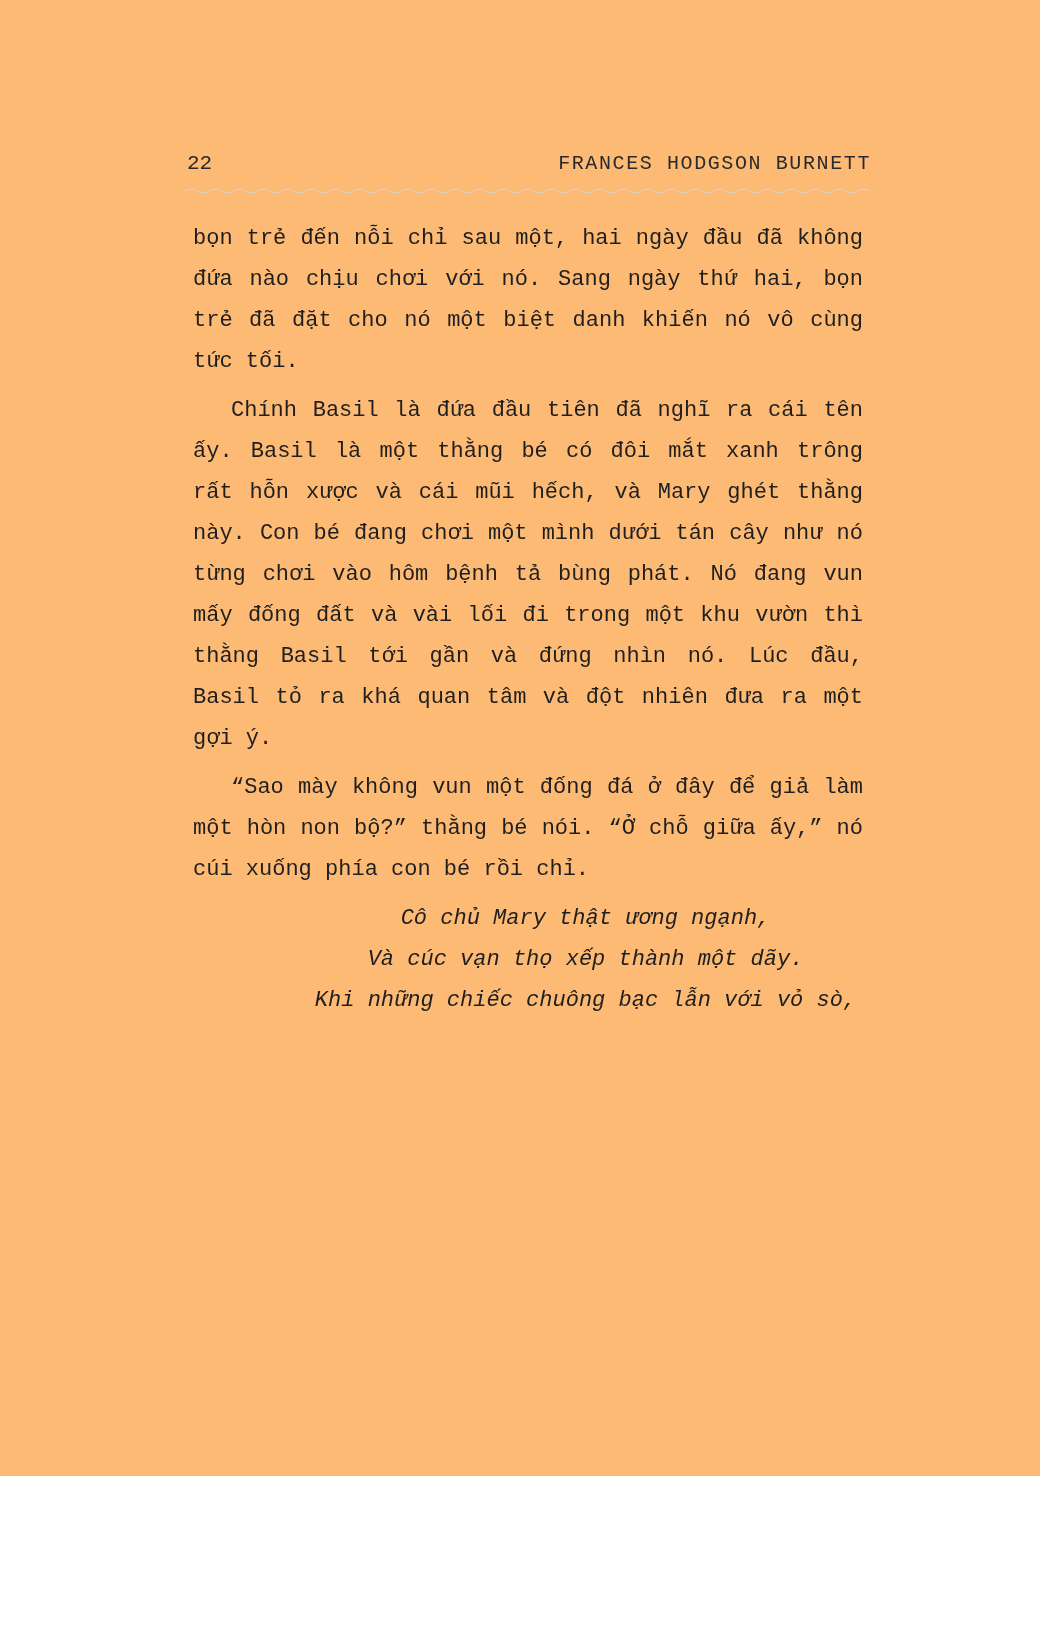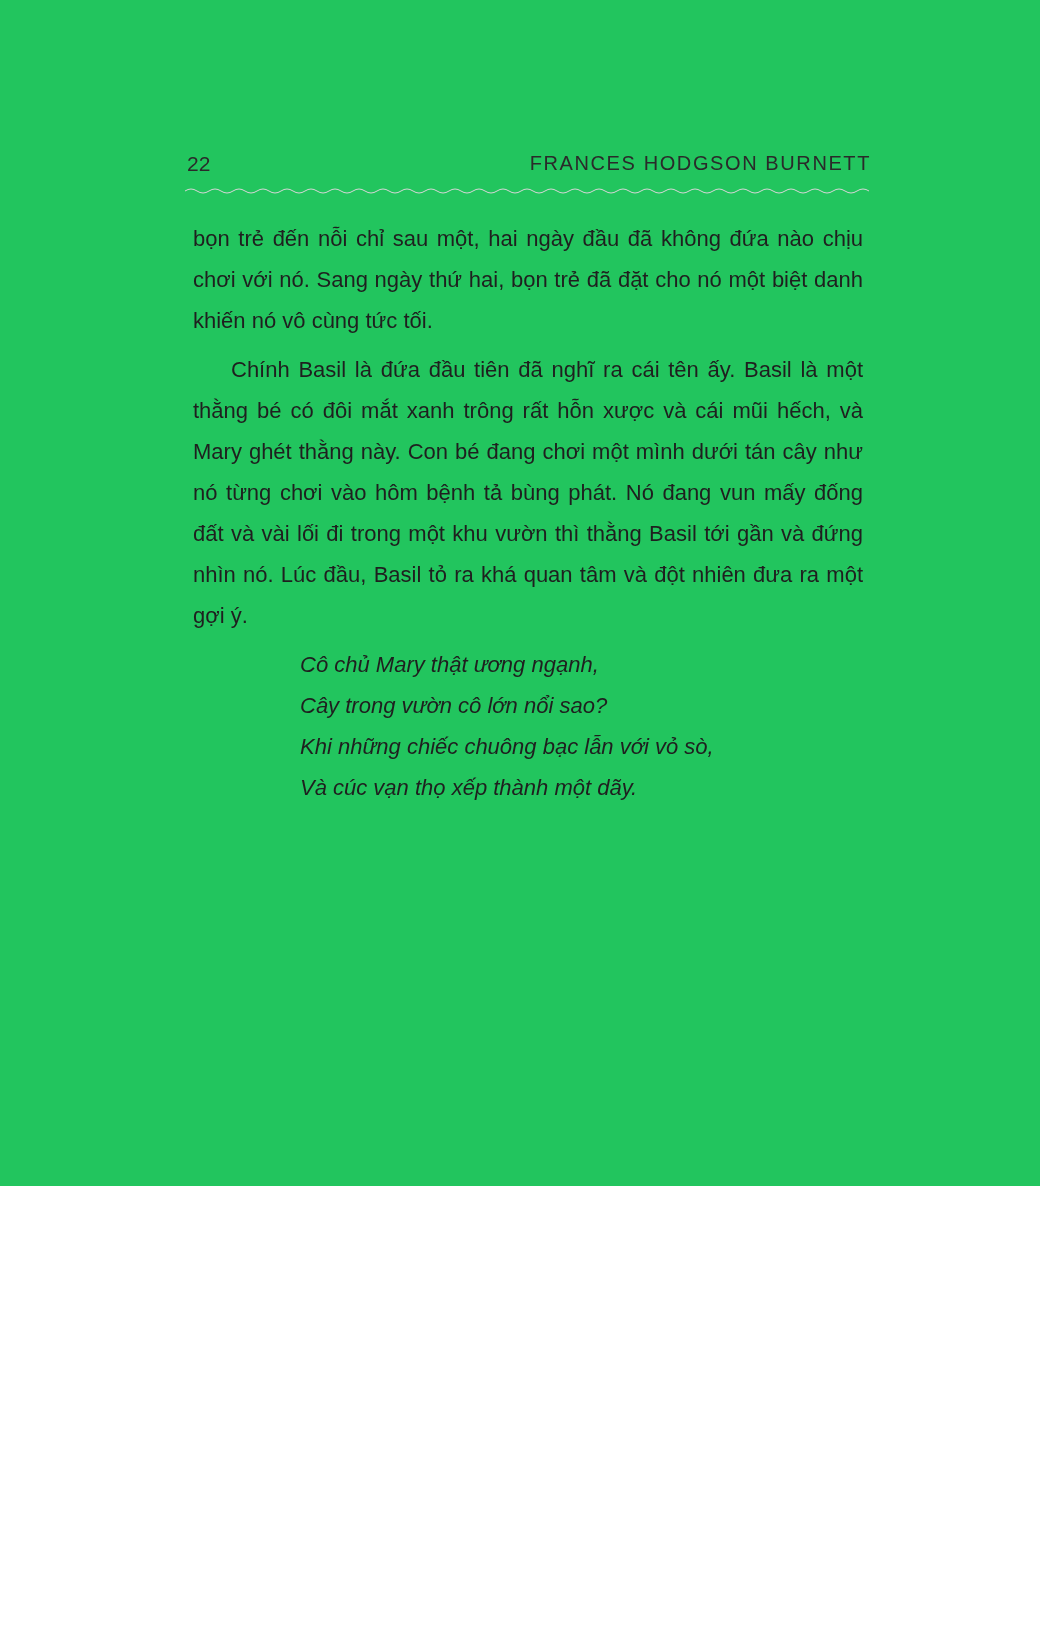--- a/index.html
+++ b/index.html
@@ -3,23 +3,23 @@
 <meta charset="utf-8">
 <style>
   html, body {
     margin: 0;
     padding: 0;
     background: #ffffff;
   }
   .page {
     position: relative;
     width: 1040px;
-    height: 1186px;
-    background: #22c55e;
-    font-family: Liberation Sans, sans-serif;
+    height: 1476px;
+    background: #fdba74;
+    font-family: Liberation Mono, monospace;
     color: #1f1f1f;
     overflow: hidden;
   }
   .running-header {
     position: absolute;
     top: 152px;
     left: 185px;
     width: 686px;
     height: 30px;
   }
@@ -59,21 +59,21 @@
     text-indent: 38px;
   }
   .poem {
     margin: 0 0 0 115px;
   }
   .poem-line {
     margin: 0;
     font-size: 22px;
     line-height: 41px;
     font-style: italic;
-    text-align: left;
+    text-align: center;
     color: #1f1f1f;
   }
   .after-poem {
     margin-top: 41px;
   }
 </style>
 </head>
 <body>
 
 <div class="page">
@@ -83,23 +83,23 @@
     <span class="header-title">FRANCES HODGSON BURNETT</span>
   </div>
 
   <svg class="divider" width="686" height="8" viewBox="0 0 686 8" aria-hidden="true">
     <path d="M0 4 q6 -4 12 0 t12 0 t12 0 t12 0 t12 0 t12 0 t12 0 t12 0 t12 0 t12 0 t12 0 t12 0 t12 0 t12 0 t12 0 t12 0 t12 0 t12 0 t12 0 t12 0 t12 0 t12 0 t12 0 t12 0 t12 0 t12 0 t12 0 t12 0 t12 0 t12 0 t12 0 t12 0 t12 0 t12 0 t12 0 t12 0 t12 0 t12 0 t12 0 t12 0 t12 0 t12 0 t12 0 t12 0 t12 0 t12 0 t12 0 t12 0 t12 0 t12 0 t12 0 t12 0 t12 0 t12 0 t12 0 t12 0 t12 0" fill="none" stroke="#d6d6d6" stroke-width="1"></path>
   </svg>
 
   <main class="body-text">
     <p class="para">bọn trẻ đến nỗi chỉ sau một, hai ngày đầu đã không đứa nào chịu chơi với nó. Sang ngày thứ hai, bọn trẻ đã đặt cho nó một biệt danh khiến nó vô cùng tức tối.</p>
     <p class="para indent">Chính Basil là đứa đầu tiên đã nghĩ ra cái tên ấy. Basil là một thằng bé có đôi mắt xanh trông rất hỗn xược và cái mũi hếch, và Mary ghét thằng này. Con bé đang chơi một mình dưới tán cây như nó từng chơi vào hôm bệnh tả bùng phát. Nó đang vun mấy đống đất và vài lối đi trong một khu vườn thì thằng Basil tới gần và đứng nhìn nó. Lúc đầu, Basil tỏ ra khá quan tâm và đột nhiên đưa ra một gợi ý.</p>
+    <p class="para indent">“Sao mày không vun một đống đá ở đây để giả làm một hòn non bộ?” thằng bé nói. “Ở chỗ giữa ấy,” nó cúi xuống phía con bé rồi chỉ.</p>
 
     <div class="poem">
       <p class="poem-line">Cô chủ Mary thật ương ngạnh,</p>
-      <p class="poem-line">Cây trong vườn cô lớn nổi sao?</p>
+      <p class="poem-line">Và cúc vạn thọ xếp thành một dãy.</p>
       <p class="poem-line">Khi những chiếc chuông bạc lẫn với vỏ sò,</p>
-      <p class="poem-line">Và cúc vạn thọ xếp thành một dãy.</p>
     </div>
 
   </main>
 
 </div>
 
 </body></html>

